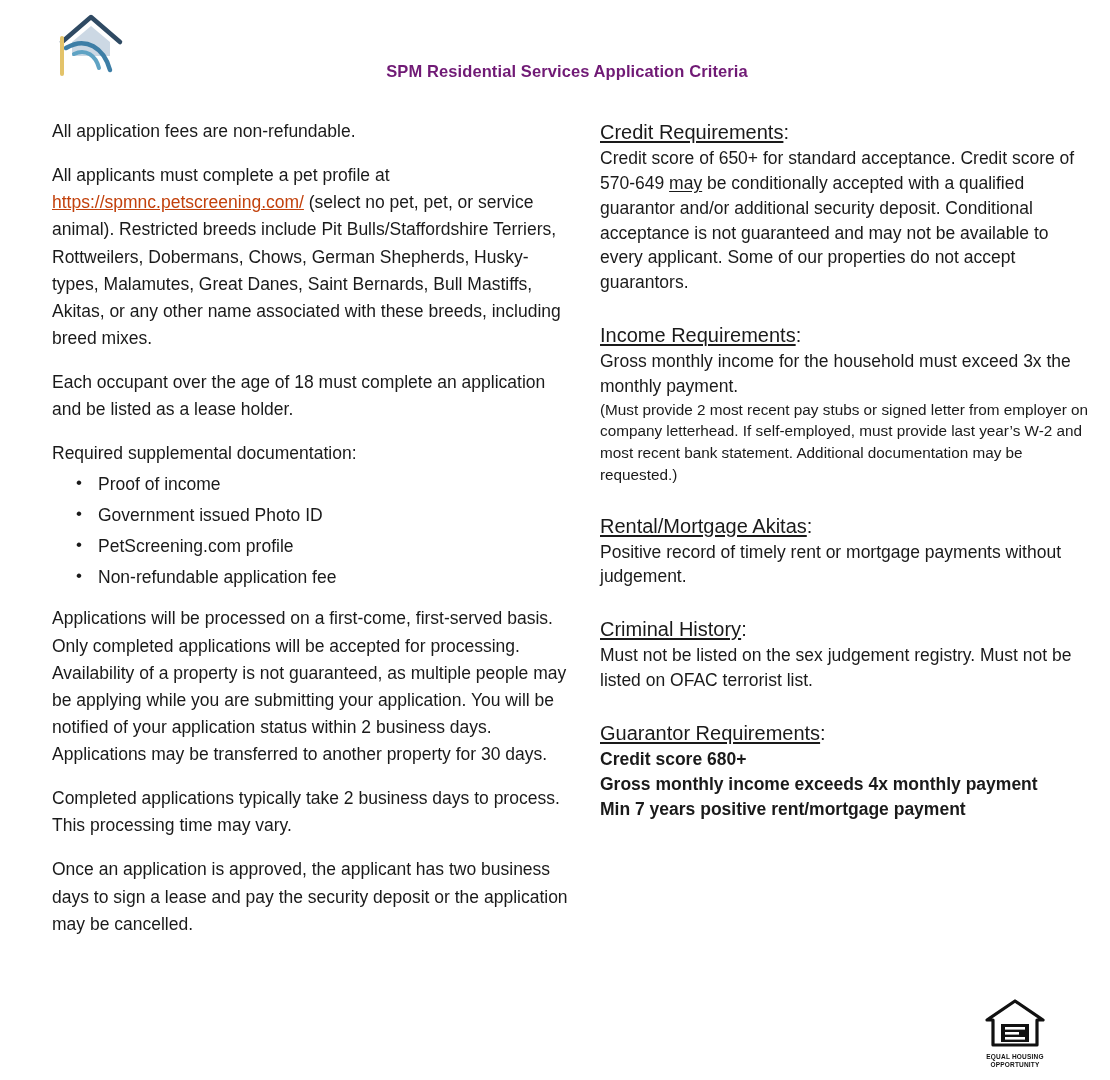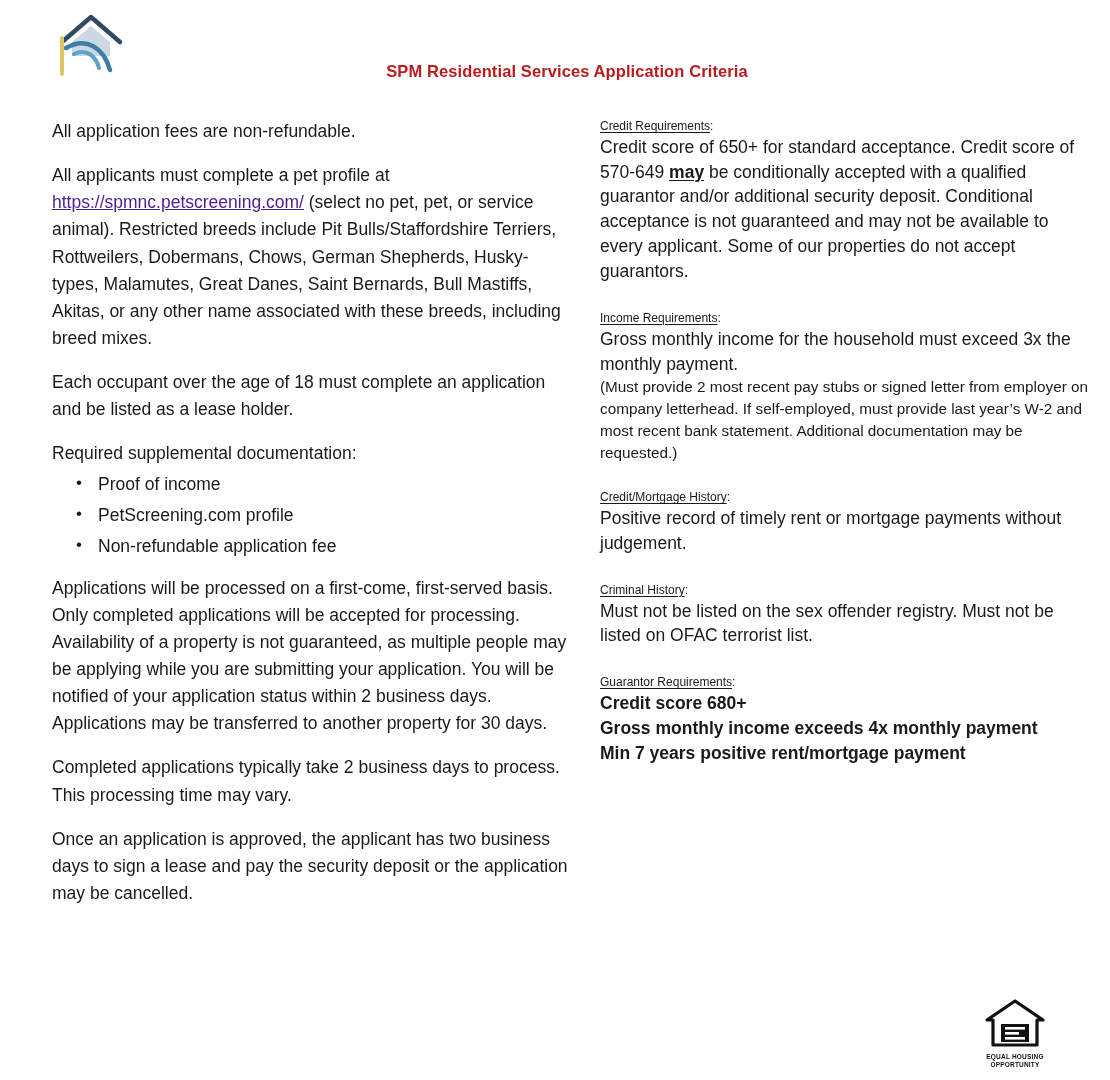--- a/index.html
+++ b/index.html
@@ -29,21 +29,21 @@
     height: 78px;
   }
   .doc-title {
     position: absolute;
     left: 0;
     right: 0;
     top: 62px;
     text-align: center;
     font-size: 16.5px;
     font-weight: bold;
-    color: #b91c1c;
+    color: #701a75;
     text-decoration: underline;
     text-underline-offset: 3px;
     letter-spacing: 0.1px;
   }
   .doc-title-inner {
     display: inline-block;
     padding-left: 24px;
   }
 
   
@@ -70,21 +70,21 @@
     color: #1a1a1a;
   }
 
   .para {
     margin: 0 0 17px 0;
   }
   .para.tight {
     margin-bottom: 6px;
   }
   a.link {
-    color: #4c1d95;
+    color: #c2410c;
     text-decoration: underline;
   }
 
   ul.bullets {
     margin: 0 0 17px 0;
     padding-left: 46px;
     list-style: none;
   }
   ul.bullets li {
     position: relative;
@@ -98,37 +98,37 @@
     left: -22px;
     top: -1px;
     font-size: 17px;
   }
 
   
   .section {
     margin-bottom: 26px;
   }
   .section-heading {
-    font-size: 12px;
+    font-size: 20px;
     line-height: 1.4;
   }
   .section-heading .underlined {
     text-decoration: underline;
     text-underline-offset: 2px;
   }
   .section-body {
     font-size: 17.5px;
     line-height: 1.42;
   }
   .section-body.small {
     font-size: 15.3px;
     line-height: 1.42;
   }
   .bold-underline {
-    font-weight: bold;
+    font-weight: normal;
     text-decoration: underline;
     text-underline-offset: 2px;
   }
   .line {
     display: block;
     font-weight: bold;
   }
 
   
   .eho {
@@ -174,20 +174,21 @@
     <p class="para">
       <span>All applicants must complete a pet profile at </span><a class="link" href="#">https://spmnc.petscreening.com/</a><span> (select no pet, pet, or service animal). Restricted breeds include Pit Bulls/Staffordshire Terriers, Rottweilers, Dobermans, Chows, German Shepherds, Husky-types, Malamutes, Great Danes, Saint Bernards, Bull Mastiffs, Akitas, or any other name associated with these breeds, including breed mixes.</span>
     </p>
 
     <p class="para">Each occupant over the age of 18 must complete an application and be listed as a lease holder.</p>
 
     <p class="para tight">Required supplemental documentation:</p>
 
     <ul class="bullets">
       <li>Proof of income</li>
+      <li>Government issued Photo ID</li>
       <li>PetScreening.com profile</li>
       <li>Non-refundable application fee</li>
     </ul>
 
     <p class="para">Applications will be processed on a first-come, first-served basis. Only completed applications will be accepted for processing. Availability of a property is not guaranteed, as multiple people may be applying while you are submitting your application. You will be notified of your application status within 2 business days. Applications may be transferred to another property for 30 days.</p>
 
     <p class="para">Completed applications typically take 2 business days to process. This processing time may vary.</p>
 
     <p class="para">Once an application is approved, the applicant has two business days to sign a lease and pay the security deposit or the application may be cancelled.</p>
   </div>
@@ -206,30 +207,30 @@
     <div class="section">
       <div class="section-heading">
         <span class="underlined">Income Requirements</span><span>:</span>
       </div>
       <div class="section-body">Gross monthly income for the household must exceed 3x the monthly payment.</div>
       <div class="section-body small">(Must provide 2 most recent pay stubs or signed letter from employer on company letterhead. If self-employed, must provide last year’s W-2 and most recent bank statement. Additional documentation may be requested.)</div>
     </div>
 
     <div class="section">
       <div class="section-heading">
-        <span class="underlined">Credit/Mortgage History</span><span>:</span>
+        <span class="underlined">Rental/Mortgage Akitas</span><span>:</span>
       </div>
       <div class="section-body">Positive record of timely rent or mortgage payments without judgement.</div>
     </div>
 
     <div class="section">
       <div class="section-heading">
         <span class="underlined">Criminal History</span><span>:</span>
       </div>
-      <div class="section-body">Must not be listed on the sex offender registry. Must not be listed on OFAC terrorist list.</div>
+      <div class="section-body">Must not be listed on the sex judgement registry. Must not be listed on OFAC terrorist list.</div>
     </div>
 
     <div class="section">
       <div class="section-heading">
         <span class="underlined">Guarantor Requirements</span><span>:</span>
       </div>
       <div class="section-body">
         <span class="line">Credit score 680+</span>
         <span class="line">Gross monthly income exceeds 4x monthly payment</span>
         <span class="line">Min 7 years positive rent/mortgage payment</span>

